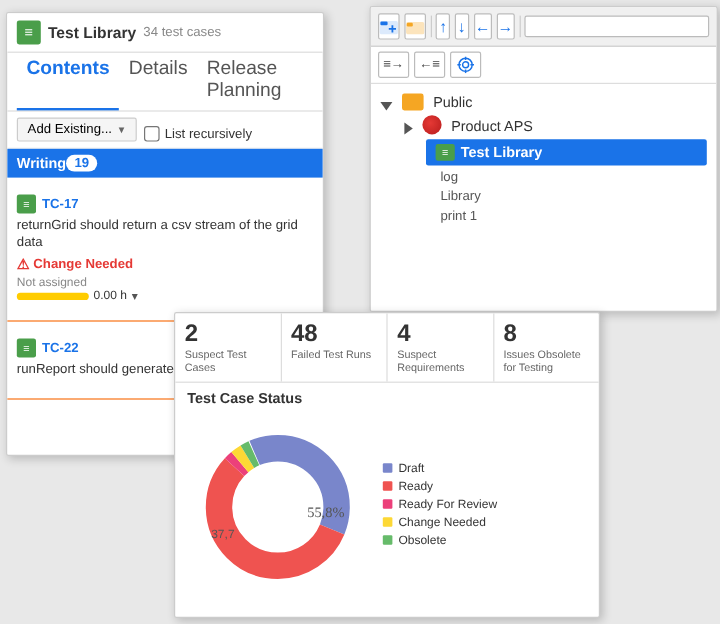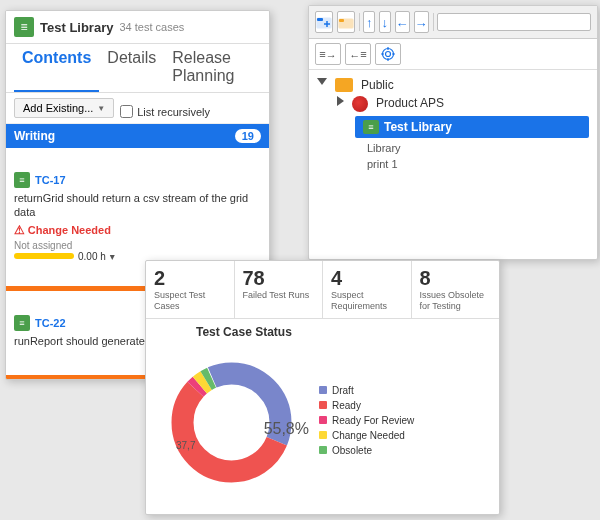--- a/index.html
+++ b/index.html
@@ -109,35 +109,33 @@
       font-size: 11px;
       color: #333;
     }
     .section-header {
       background: #1a73e8;
       color: white;
       padding: 5px 8px;
       font-weight: bold;
       font-size: 12px;
       display: flex;
-      justify-content: space-between;
-      align-items: center;
-      gap: 35px;
+      align-items: center;
     }
     .section-badge {
       background: white;
       color: #1a73e8;
       border-radius: 10px;
       padding: 1px 7px;
       font-size: 11px;
       font-weight: bold;
     }
     .test-case {
-      padding: 24px 8px;
-      border-bottom: 5px solid #f97316;
+      padding: 14px 8px;
+      border-bottom: 1px solid #f97316;
     }
     .tc-header {
       display: flex;
       align-items: center;
       gap: 5px;
       margin-bottom: 3px;
     }
     .tc-icon {
       width: 16px;
       height: 16px;
@@ -246,21 +244,21 @@
       border: 1px solid #bbb;
       border-radius: 2px;
       padding: 2px 5px;
       font-size: 11px;
     }
     .tree-area {
       padding: 6px 8px;
     }
     .tree-item {
       display: flex;
-      align-items: flex-start;
+      align-items: flex-end;
       gap: 8px;
       padding: 2px 0;
       cursor: pointer;
     }
     .tree-folder-yellow {
       width: 18px;
       height: 14px;
       background: #f5a623;
       border-radius: 2px;
       flex-shrink: 0;
@@ -366,21 +364,20 @@
     .stat-label {
       font-size: 9px;
       color: #666;
       line-height: 1.2;
     }
     .chart-title {
       padding: 6px 10px 2px;
       font-size: 12px;
       font-weight: bold;
       color: #333;
-      margin-left: 40px;
     }
     .chart-area {
       display: flex;
       align-items: center;
       padding: 4px 8px;
     }
     .donut-container {
       position: relative;
       width: 155px;
       height: 155px;
@@ -405,24 +402,25 @@
     }
     .pct-37 {
       position: absolute;
       left: 22px;
       top: 95px;
       font-size: 10px;
       color: #555;
     }
     .pct-55 {
       position: absolute;
-      right: 0;
+      right: 22px;
       top: 75px;
-      font-size: 16px;
+      font-size: 12px;
       color: #555;
+      font-family: Liberation Serif, serif;
     }
   </style>
 </head>
 <body>
 
 <div class="panel left-panel">
   <div class="left-panel-header">
     <div class="header-icon-green"></div>
     <span class="header-title">Test Library</span>
     <span class="header-count">34 test cases</span>
@@ -529,34 +527,35 @@
 
 
     <div style="padding-left:38px;">
       <div class="selected-row">
         <div class="tc-icon-sm"></div>
         <span class="selected-label">Test Library</span>
       </div>
     </div>
 
     <div class="tree-sub-items" style="padding-left:50px;">
+      <div class="tree-sub-item">log</div>
       <div class="tree-sub-item">Library</div>
       <div class="tree-sub-item">print 1</div>
     </div>
   </div>
 </div>
 
 <div class="panel bottom-panel">
   <div class="stats-row">
     <div class="stat-box">
       <div class="stat-number">2</div>
       <div class="stat-label">Suspect Test Cases</div>
     </div>
     <div class="stat-box">
-      <div class="stat-number">78</div>
+      <div class="stat-number">48</div>
       <div class="stat-label">Failed Test Runs</div>
     </div>
     <div class="stat-box">
       <div class="stat-number">4</div>
       <div class="stat-label">Suspect Requirements</div>
     </div>
     <div class="stat-box">
       <div class="stat-number">8</div>
       <div class="stat-label">Issues Obsolete for Testing</div>
     </div>

